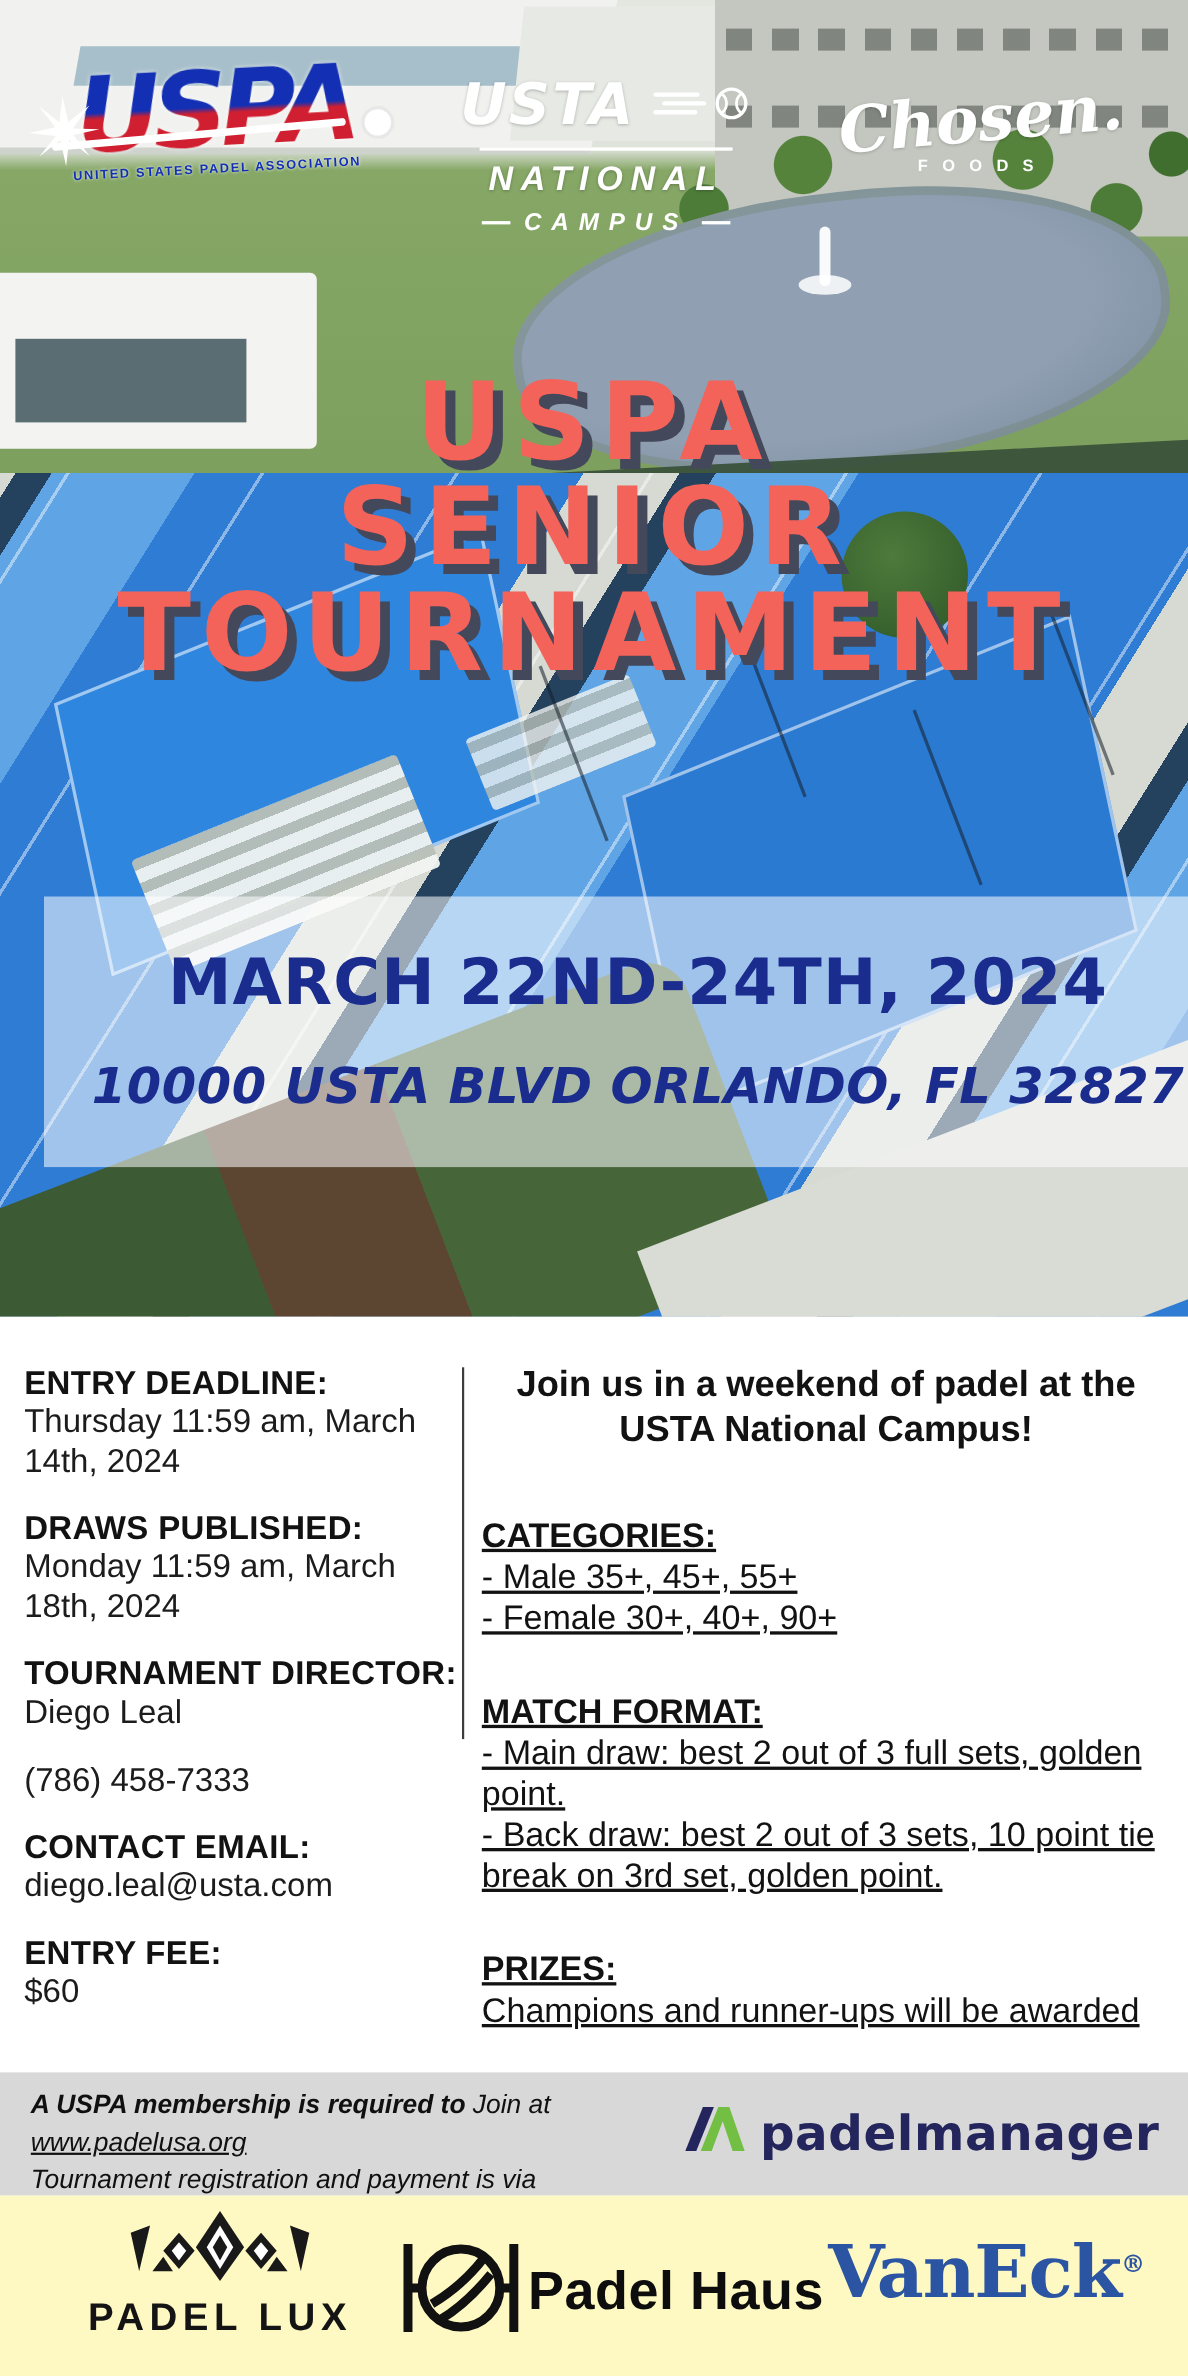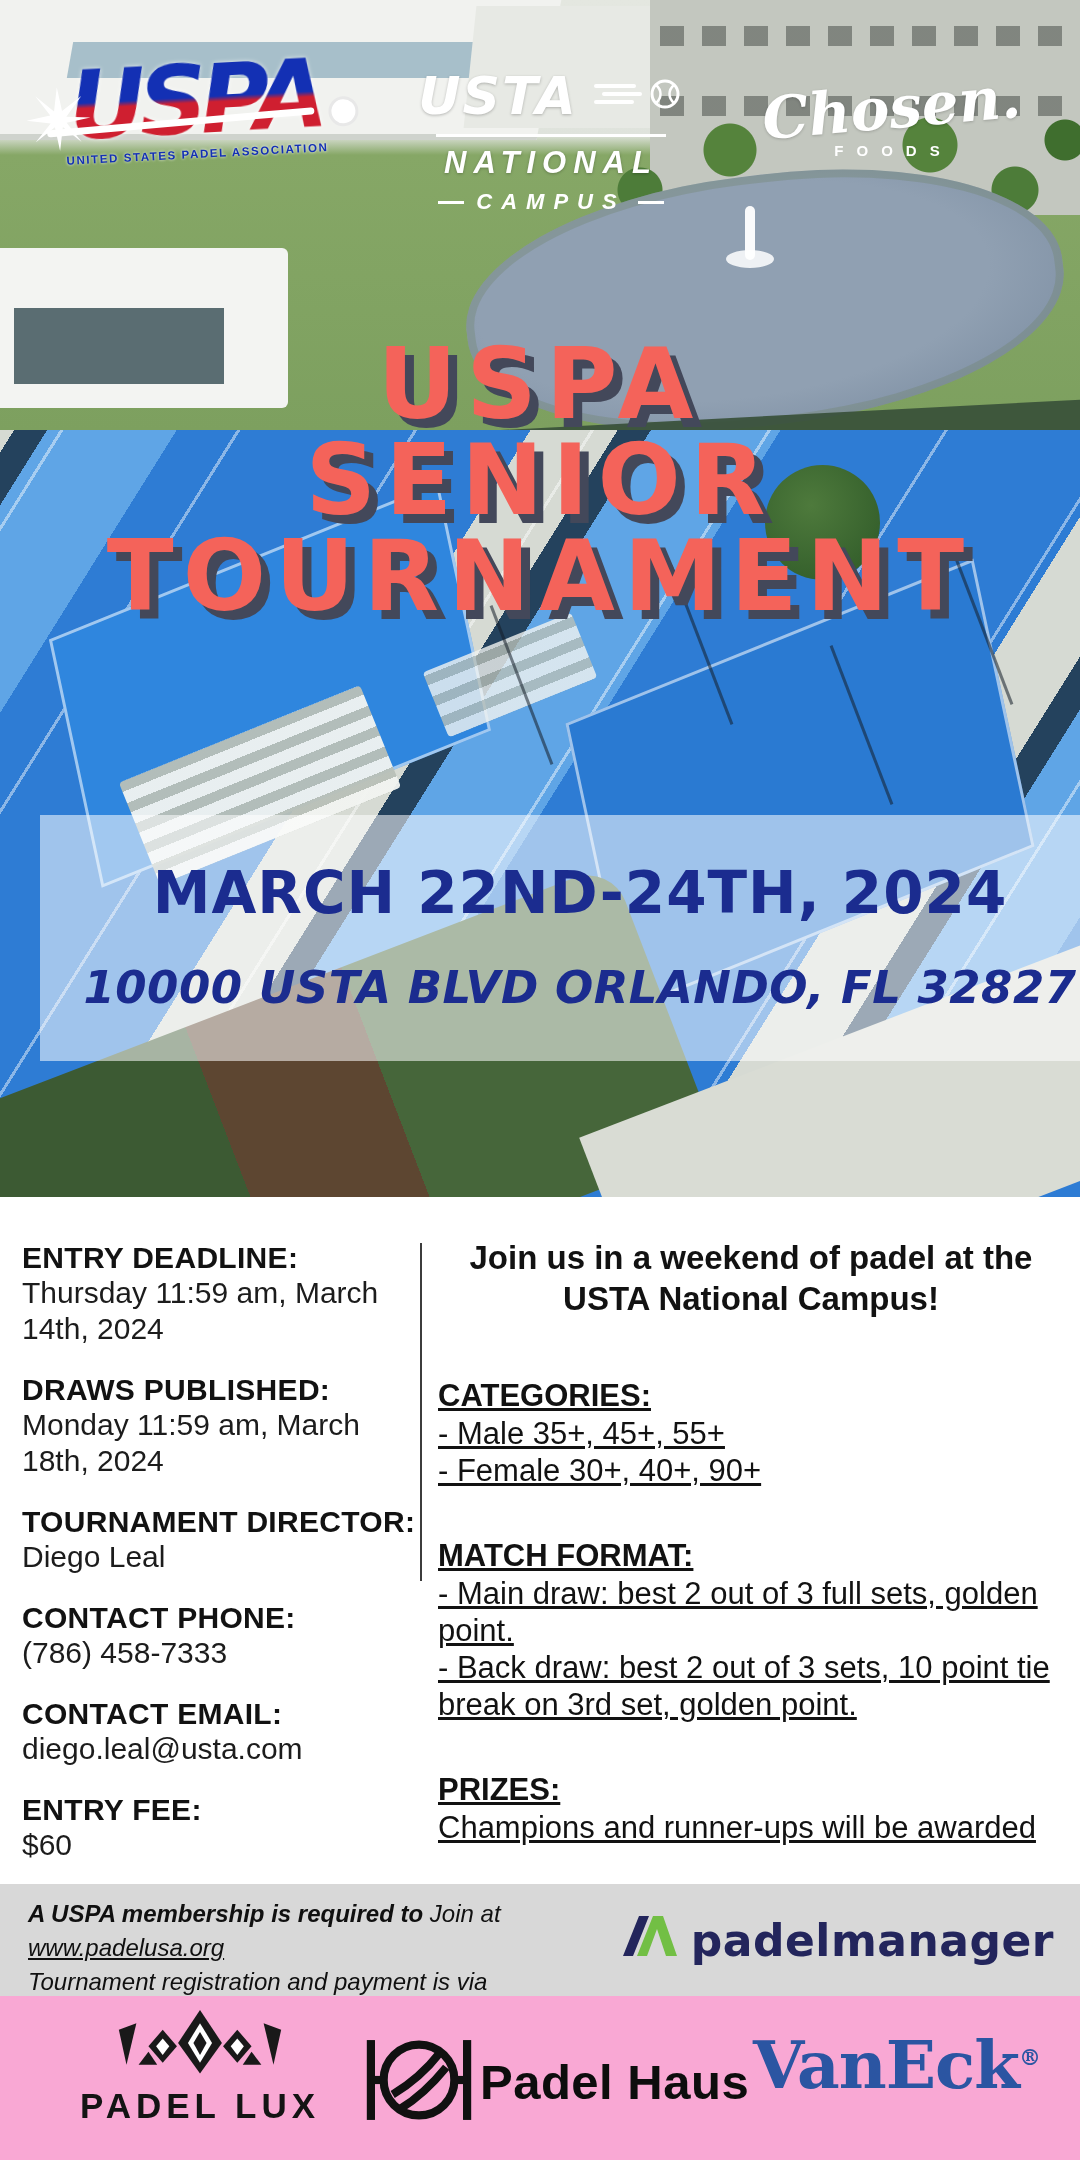--- a/index.html
+++ b/index.html
@@ -110,21 +110,21 @@
   
   .membership { position:absolute; left:0; top:1884px; width:1080px; height:112px; background:#d8d8d8; }
   .mem-text { position:absolute; left:28px; top:13px; width:650px; font-style:italic;
     font-size:24px; line-height:34px; color:#101010; }
   .mem-bold { font-weight:700; }
   .mem-link { text-decoration:underline; color:#101010; }
   .pm-logo { position:absolute; right:26px; top:50%; transform:translateY(-50%); display:flex; align-items:center; gap:12px; }
   .pm-word { font-family:"DejaVu Sans",sans-serif; font-weight:600; font-size:44px; color:#23255c; letter-spacing:0.5px; }
 
   
-  .sponsors { position:absolute; left:0; top:1996px; width:1080px; height:164px; background:#f9a8d4; }
+  .sponsors { position:absolute; left:0; top:1996px; width:1080px; height:164px; background:#fef9c3; }
   .padellux { position:absolute; left:55px; top:14px; width:290px; text-align:center; }
   .padellux-text { margin-top:4px; font-size:35px; font-weight:600; letter-spacing:5px; color:#141414; }
   .padelhaus { position:absolute; left:360px; top:38px; display:flex; align-items:center; gap:2px; }
   .padelhaus-text { font-size:49px; font-weight:700; color:#0d0d0d; letter-spacing:0.5px; }
   .vaneck { position:absolute; right:40px; top:30px; font-family:"DejaVu Serif",serif; font-weight:700;
     font-size:66px; color:#2b55a2; letter-spacing:-1px; }
   .vaneck sup { font-size:22px; vertical-align:super; }
 </style>
 </head>
 <body>
@@ -221,21 +221,20 @@
       </div>
       <div class="blk">
         <div class="blk-label">DRAWS PUBLISHED:</div>
         <div class="blk-value">Monday 11:59 am, March 18th, 2024</div>
       </div>
       <div class="blk">
         <div class="blk-label">TOURNAMENT DIRECTOR:</div>
         <div class="blk-value">Diego Leal</div>
       </div>
       <div class="blk">
-        <div class="blk-label">CONTACT PHONE:</div>
         <div class="blk-value">(786) 458-7333</div>
       </div>
       <div class="blk">
         <div class="blk-label">CONTACT EMAIL:</div>
         <div class="blk-value">diego.leal@usta.com</div>
       </div>
       <div class="blk">
         <div class="blk-label">ENTRY FEE:</div>
         <div class="blk-value">$60</div>
       </div>

